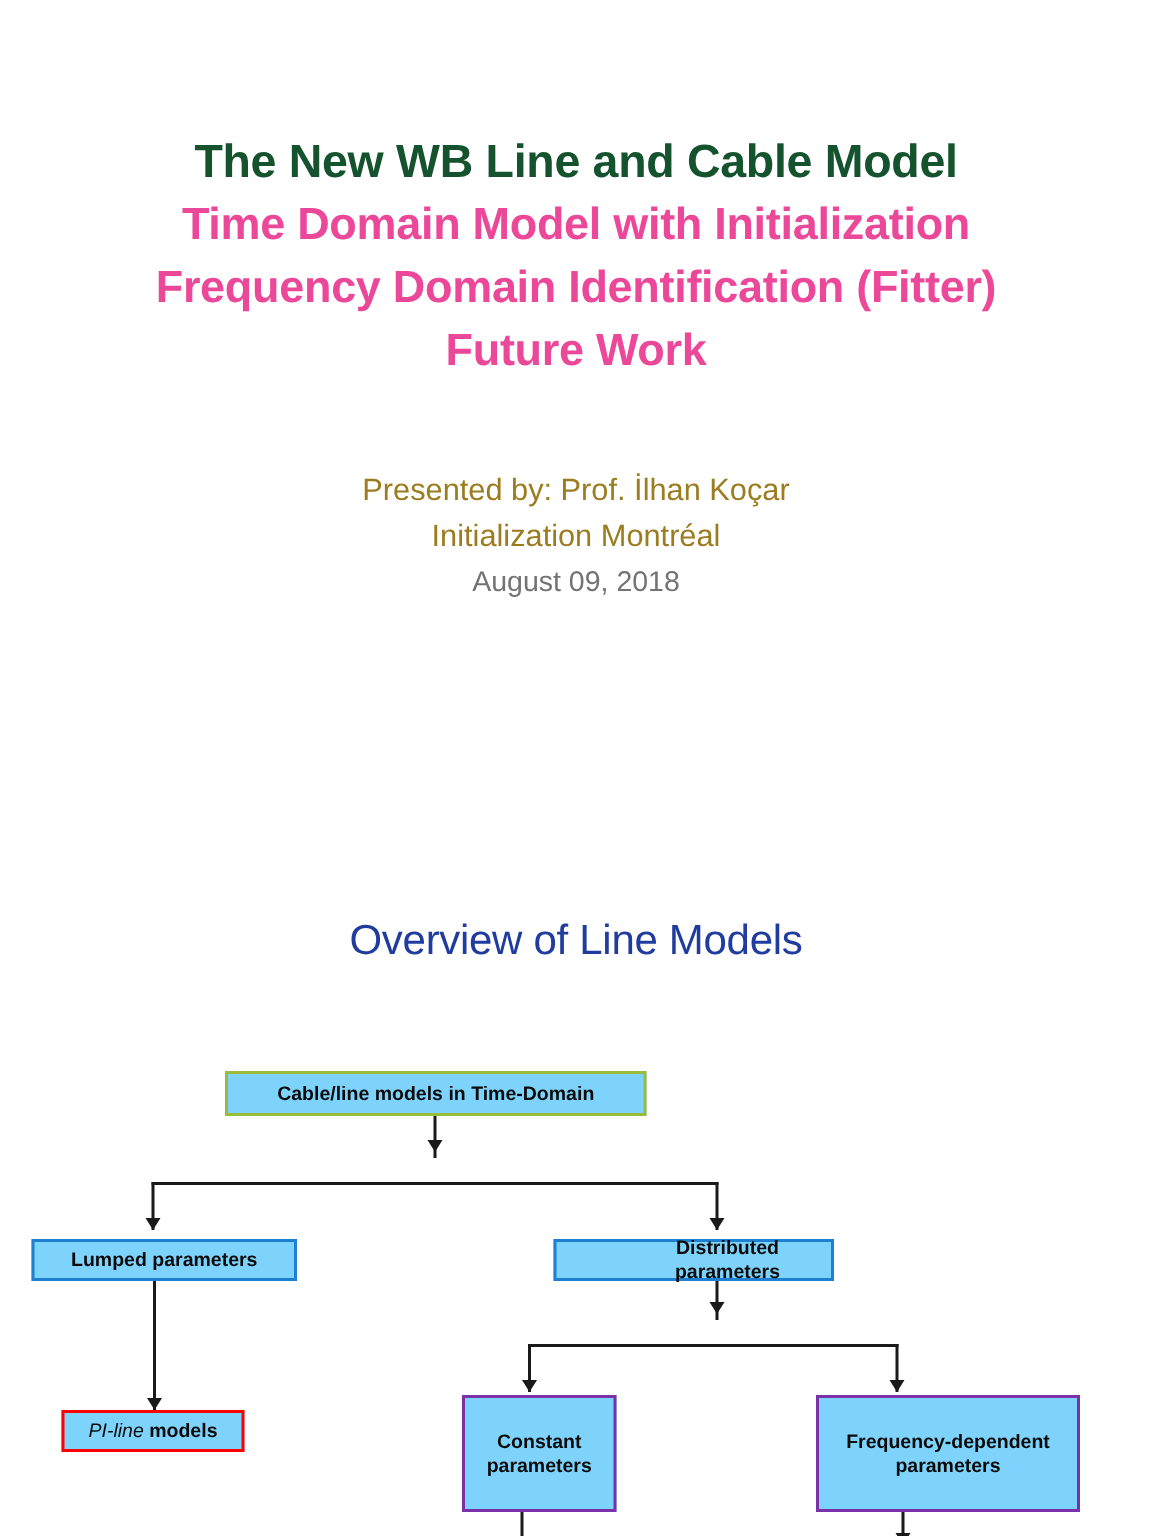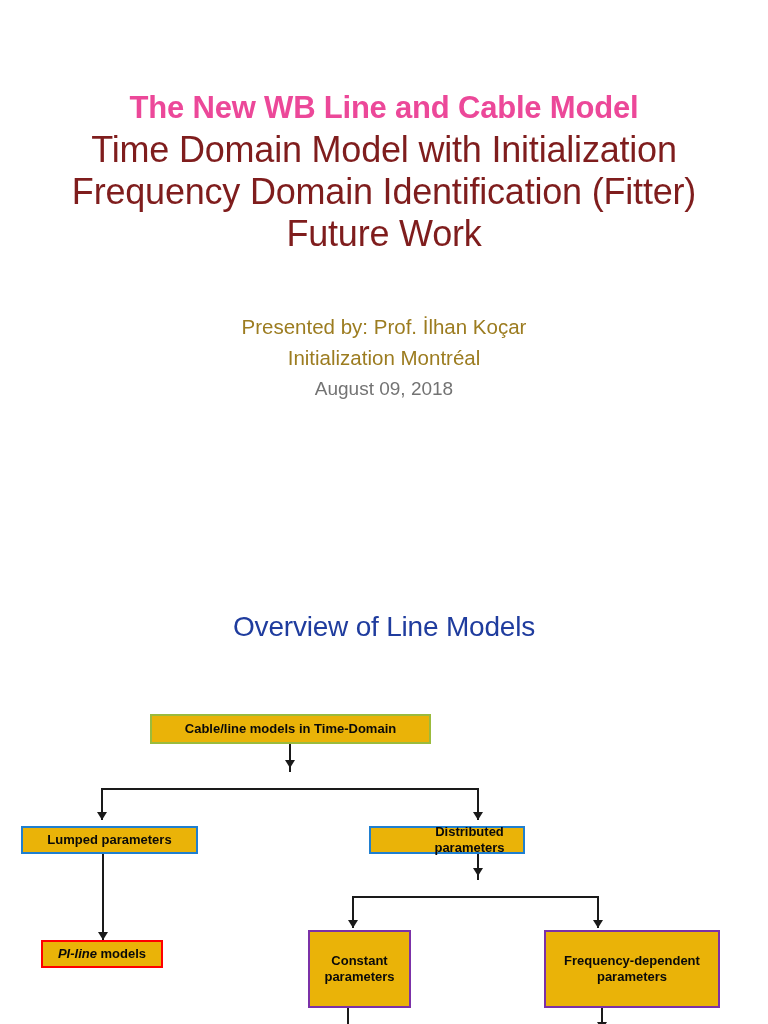--- a/index.html
+++ b/index.html
@@ -20,28 +20,28 @@
   #slide-title-block {
     position: absolute;
     top: 86px;
     left: 0;
     width: 768px;
     text-align: center;
   }
   .title-line-1 {
     font-size: 31px;
     font-weight: bold;
-    color: #ec4899;
+    color: #14532d;
     line-height: 43px;
     letter-spacing: -0.2px;
   }
   .title-line-sub {
-    font-size: 36px;
-    font-weight: normal;
-    color: #7f1d1d;
+    font-size: 30px;
+    font-weight: bold;
+    color: #ec4899;
     line-height: 42px;
     letter-spacing: -0.2px;
   }
 
   
   #presenter-block {
     position: absolute;
     top: 311px;
     left: 0;
     width: 768px;
@@ -75,35 +75,35 @@
   #flowchart {
     position: absolute;
     top: 700px;
     left: 0;
     width: 768px;
     height: 324px;
   }
   .node {
     position: absolute;
     box-sizing: border-box;
-    background: #eab308;
+    background: #7dd3fc;
     display: flex;
     align-items: center;
     justify-content: center;
     text-align: center;
     font-weight: bold;
     color: #0a0a0a;
     line-height: 1.22;
   }
   .node-green  { border: 2.5px solid #9bbb3c; }
   .node-blue   { border: 2.5px solid #1f7fd0; }
   .node-red    { border: 2.5px solid #ff0000; }
   .node-purple { border: 2.5px solid #7b31a8; }
 
-  .node em { font-style: italic; font-weight: bold; }
+  .node em { font-style: italic; font-weight: normal; }
 
   
   .conn-v {
     position: absolute;
     width: 2px;
     background: #1a1a1a;
   }
   .conn-h {
     position: absolute;
     height: 2px;
@@ -147,21 +147,21 @@
   <div class="conn-h" style="left:101px; top:88px; width:378px;"></div>
   <div class="conn-v" style="left:101px; top:88px; height:32px;"></div>
   <div class="arrowhead" style="left:97px; top:112px;"></div>
   <div class="conn-v" style="left:477px; top:88px; height:32px;"></div>
   <div class="arrowhead" style="left:473px; top:112px;"></div>
 
   <div class="node node-blue" style="left:21px; top:126px; width:177px; height:28px; font-size:13px;">
     <span>Lumped parameters</span>
   </div>
 
-  <div class="node node-blue" style="left:369px; top:126px; width:156px; height:28px; font-size:13px;padding-left:45px;">
+  <div class="node node-blue" style="left:369px; top:126px; width:187px; height:28px; font-size:13px;padding-left:45px;">
     <span>Distributed parameters</span>
   </div>
 
   <div class="conn-v" style="left:102px; top:154px; height:86px;"></div>
   <div class="arrowhead" style="left:98px; top:232px;"></div>
 
   <div class="node node-red" style="left:41px; top:240px; width:122px; height:28px; font-size:13px;">
     <span><em>PI-line</em><span> models</span></span>
   </div>
 

